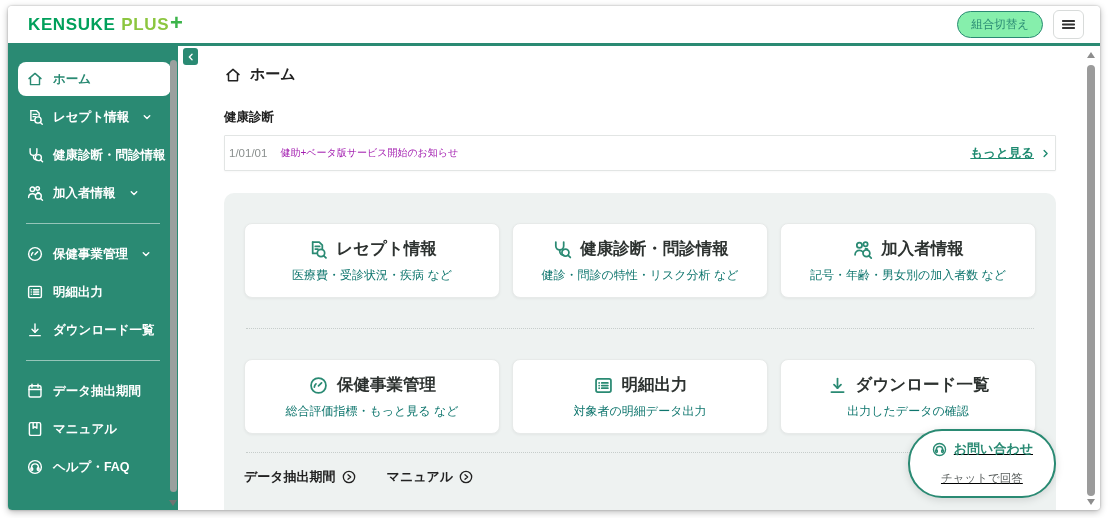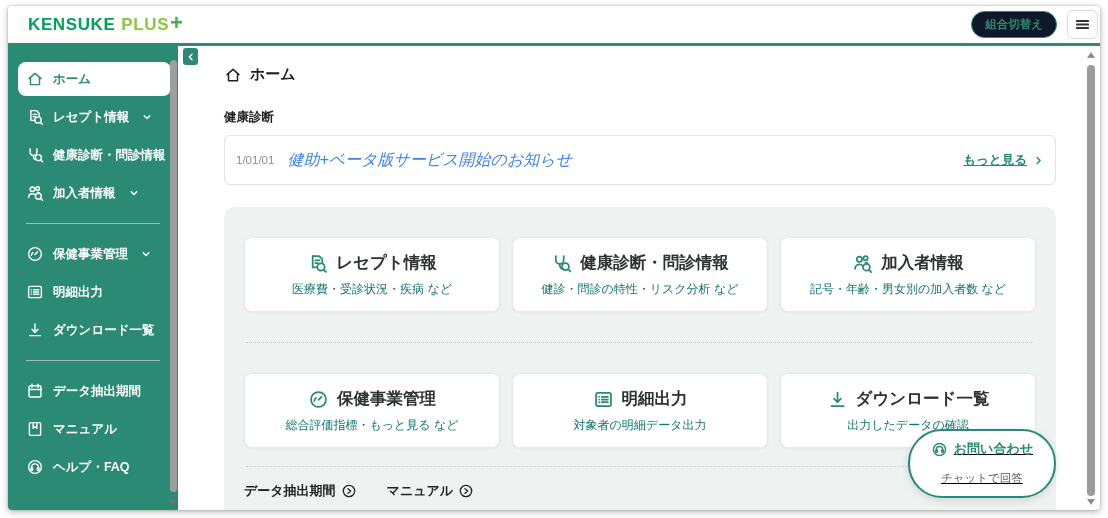--- a/index.html
+++ b/index.html
@@ -6,27 +6,27 @@
   html,body { width:1108px; height:518px; background:#fff; font-family:"Liberation Sans", sans-serif; }
   .page {
     position:absolute; left:8px; top:6px; width:1092px; height:504px;
     background:#fff; border-radius:4px; overflow:hidden;
     box-shadow:0 0 2px rgba(0,0,0,.3), 0 2px 7px rgba(0,0,0,.28);
     display:flex; flex-direction:column;
   }
   svg { display:block; width:100%; height:100%; fill:none; stroke:currentColor; stroke-width:2; stroke-linecap:round; stroke-linejoin:round; }
 
   
-  .header { height:37px; flex:none; display:flex; align-items:center; padding:0 2px 0 20px; background:#fff; }
+  .header { height:37px; flex:none; display:flex; align-items:center; padding:0 16px 0 20px; background:#fff; }
   .logo { display:flex; align-items:center; font-weight:bold; font-size:17px; letter-spacing:.6px; cursor:pointer; }
   .brand-main { color:var(--logo-dark); }
   .brand-sub  { color:var(--logo-light); margin-left:6px;text-align:right; }
   .brand-plus { color:var(--logo-plus); font-size:22px; font-weight:800; line-height:1; margin-left:1px; position:relative; top:-2px; }
   .header-right { margin-left:auto; display:flex; align-items:center; gap:10px; }
-  .switch-btn { border:1.5px solid var(--primary); color:var(--primary); background:#0f172a; border-radius:999px; padding:5px 13px; font-size:11.5px; font-weight:bold; cursor:pointer; font-family:inherit; }
+  .switch-btn { border:1.5px solid var(--primary); color:var(--primary); background:#86efac; border-radius:999px; padding:5px 13px; font-size:11.5px; font-weight:normal; cursor:pointer; font-family:inherit; }
   .menu-btn { width:31px; height:29px; border:1px solid #d8dbda; background:#fff; border-radius:6px; display:flex; align-items:center; justify-content:center; color:#333; cursor:pointer; }
   .menu-btn .ic { width:17px; height:17px; }
   .menu-btn svg { stroke-width:2.6; }
 
   
   .frame-row { flex:1; display:flex; border-top:3px solid var(--primary); min-height:0; position:relative; }
 
   
   .sidebar { width:170px; flex:none; background:var(--primary); position:relative; padding-top:16px; overflow:hidden; }
   .side-item { height:34px; margin:0 9px 4px 0; padding-left:18px; display:flex; align-items:center; gap:9px; color:#fff; font-size:12.5px; font-weight:bold; white-space:nowrap; overflow:hidden; cursor:pointer; }
@@ -40,23 +40,23 @@
   .side-scroll-down { position:absolute; bottom:4px; right:1px; width:0; height:0; border-left:4px solid transparent; border-right:4px solid transparent; border-top:6px solid #6f7473; cursor:pointer; }
   .collapse-btn { position:absolute; left:175px; top:2px; width:15px; height:17px; background:var(--primary); border-radius:3px; color:#fff; display:flex; align-items:center; justify-content:center; cursor:pointer; z-index:5; }
   .collapse-btn .ic { width:10px; height:10px; }
   .collapse-btn svg { stroke-width:3.2; }
 
   
   .main { flex:1; position:relative; background:#fff; padding:0 44px 0 46px; overflow:hidden; }
   .page-title-row { margin-top:19px; display:flex; align-items:center; gap:8px; font-size:15px; font-weight:bold; color:#222; }
   .pt-icon { width:18px; height:18px; color:#222; }
   .notice-label { margin-top:25px; font-size:12.5px; font-weight:bold; color:#222; }
-  .notice-bar { margin-top:9px; height:50px; border:1px solid #e2e5e4; border-radius:6px; background:#fff; display:flex; align-items:center; padding:0 11px; box-shadow:0 1px 2px rgba(0,0,0,.03); cursor:pointer; }
+  .notice-bar { margin-top:9px; height:36px; border:1px solid #e2e5e4; border-radius:1px; background:#fff; display:flex; align-items:center; padding:0 4px; box-shadow:0 1px 2px rgba(0,0,0,.03); cursor:pointer; }
   .notice-date { color:#8a8f8e; font-size:11.5px; }
-  .notice-text { color:#3b82f6; font-size:16px; margin-left:13px;font-style:italic; }
+  .notice-text { color:#a21caf; font-size:10px; margin-left:13px; }
   .notice-more { margin-left:auto; display:flex; align-items:center; gap:6px; color:var(--link); font-size:12.5px; font-weight:bold; cursor:pointer; }
   .notice-more .lnk { text-decoration:underline; }
   .nm-icon { width:11px; height:11px; }
   .nm-icon svg { stroke-width:3; }
 
   .panel { margin-top:22px; background:#eef2f1; border-radius:10px; padding:30px 20px 40px; min-height:320px; }
   .cards { display:grid; grid-template-columns:repeat(3,1fr); gap:12px; }
   .card { background:#fff; border:1px solid #e7eae9; border-radius:8px; padding:14px 8px 13px; text-align:center; box-shadow:0 1px 3px rgba(0,0,0,.05); cursor:pointer; }
   .card-title { display:flex; align-items:center; justify-content:center; gap:8px; font-size:16.5px; font-weight:bold; color:#2d3230; }
   .card-icon { width:21px; height:21px; color:var(--primary); flex:none; }

